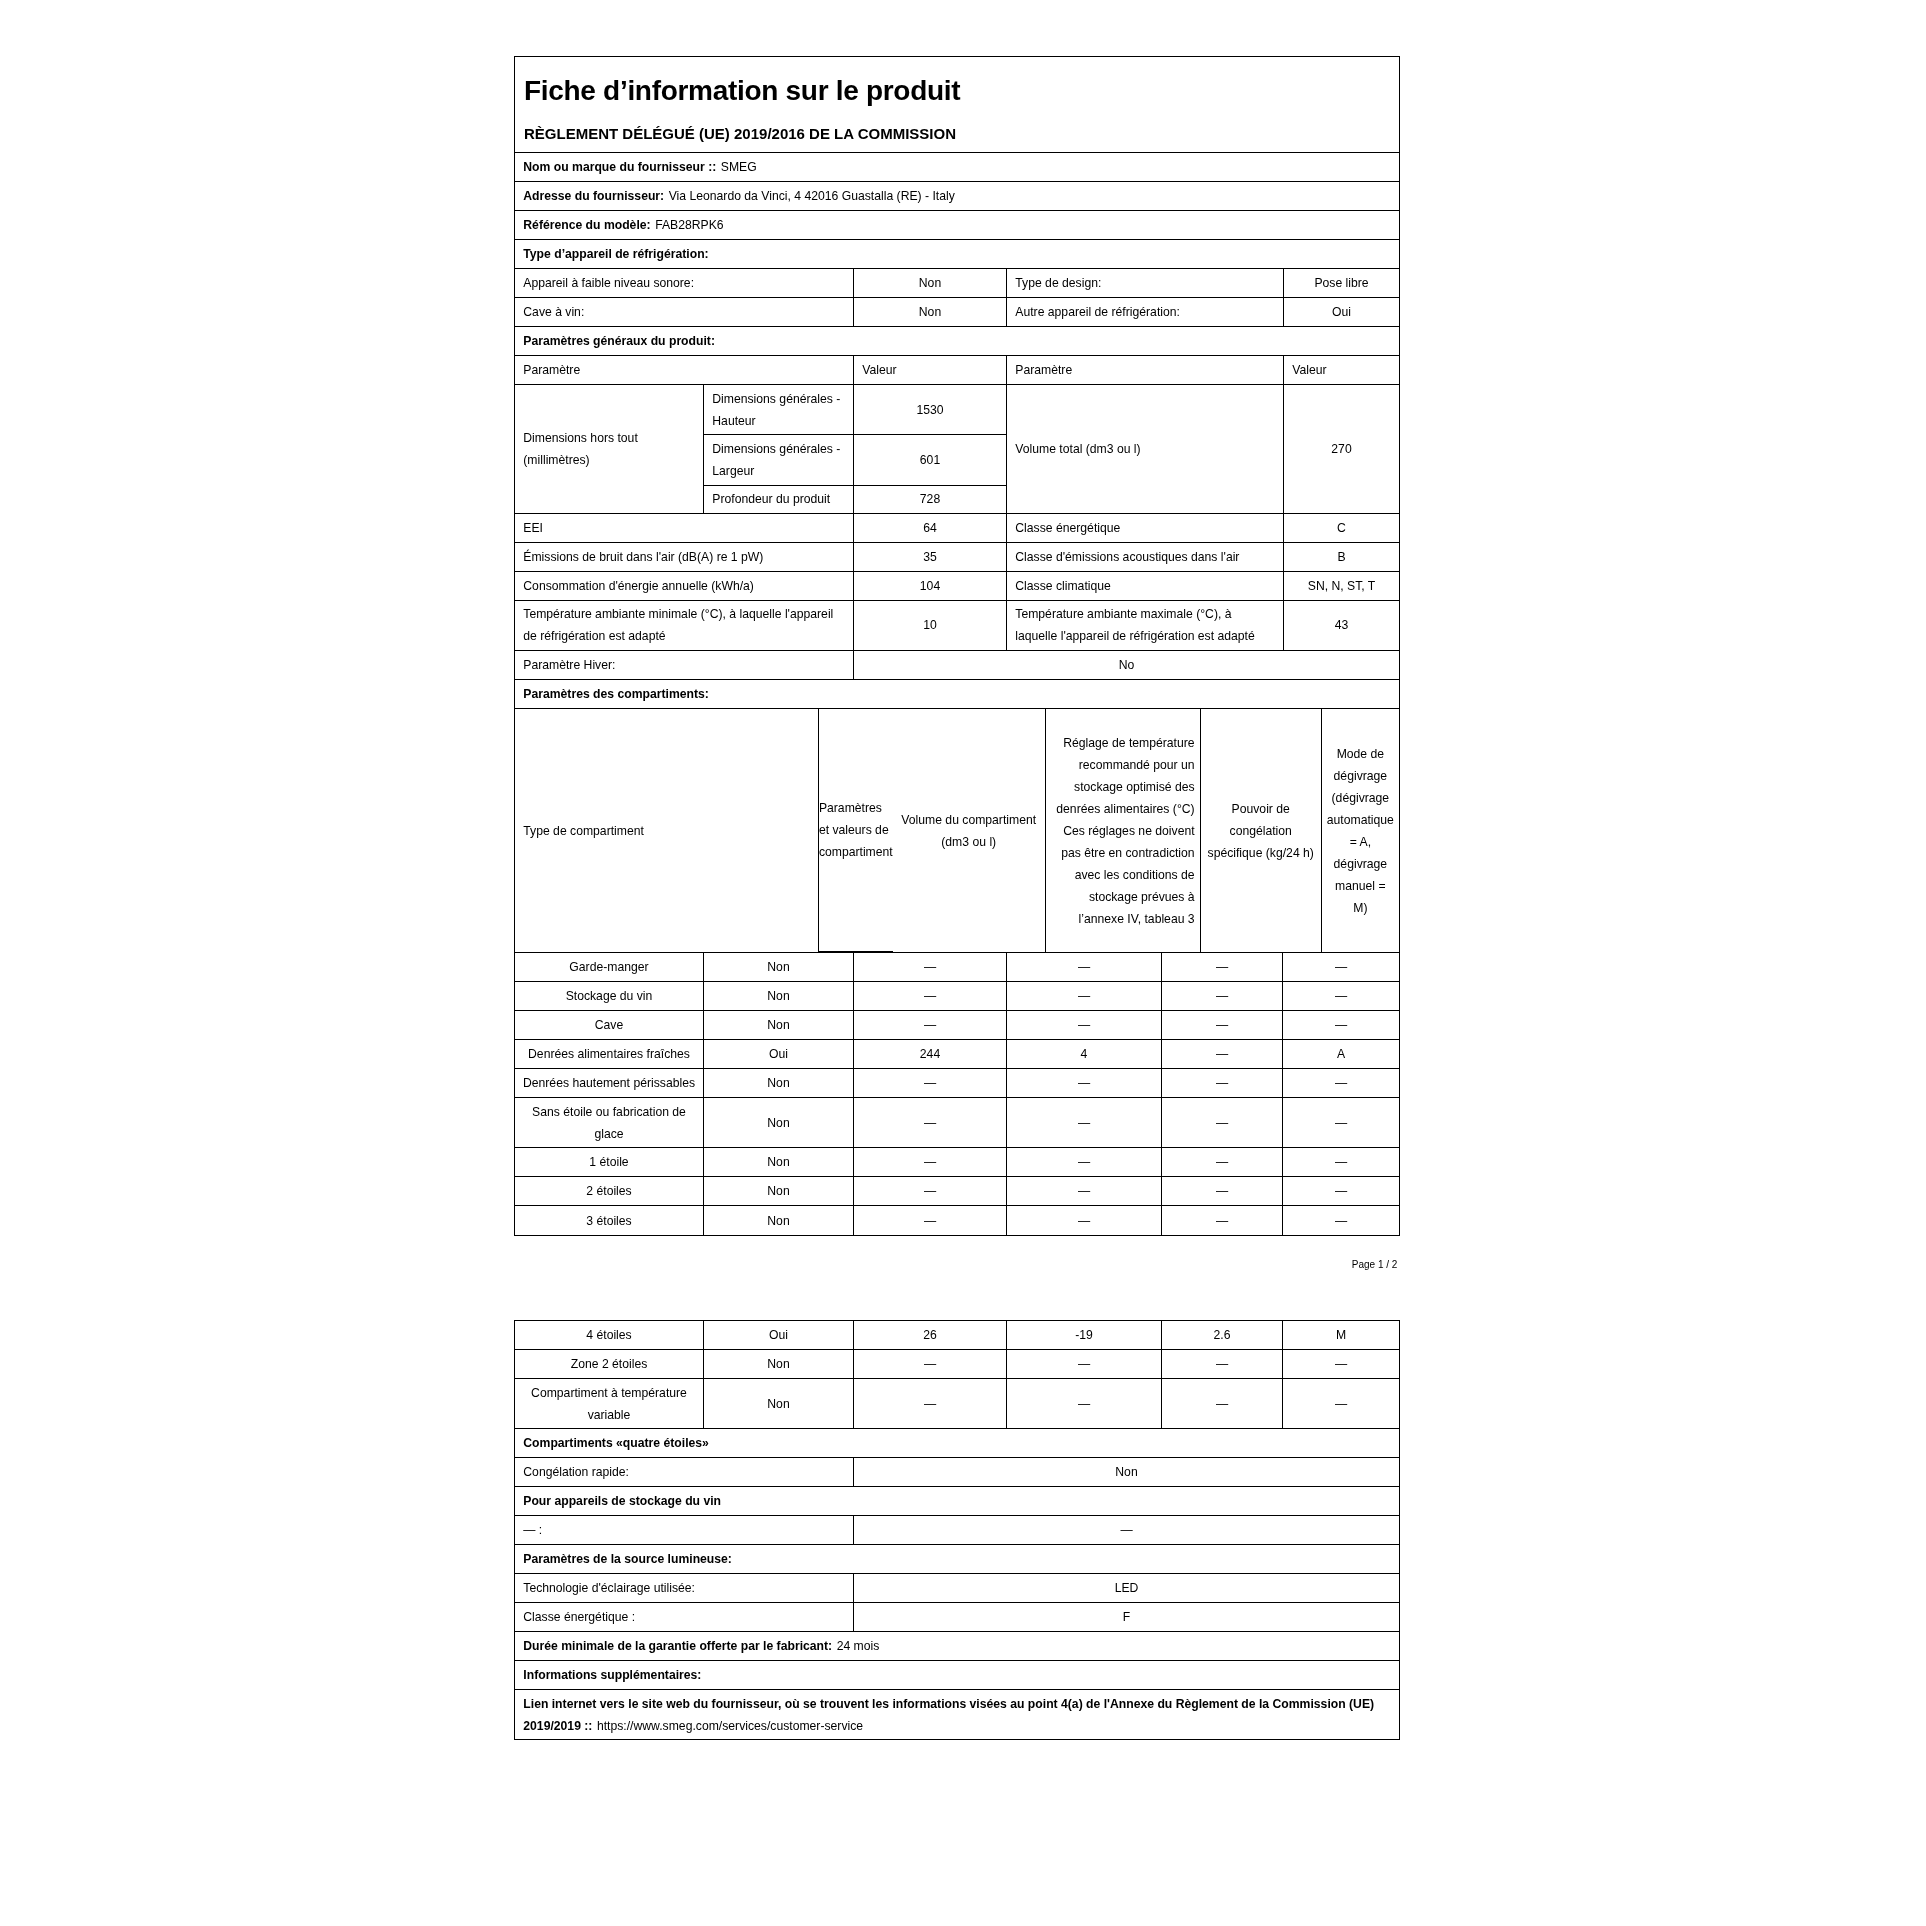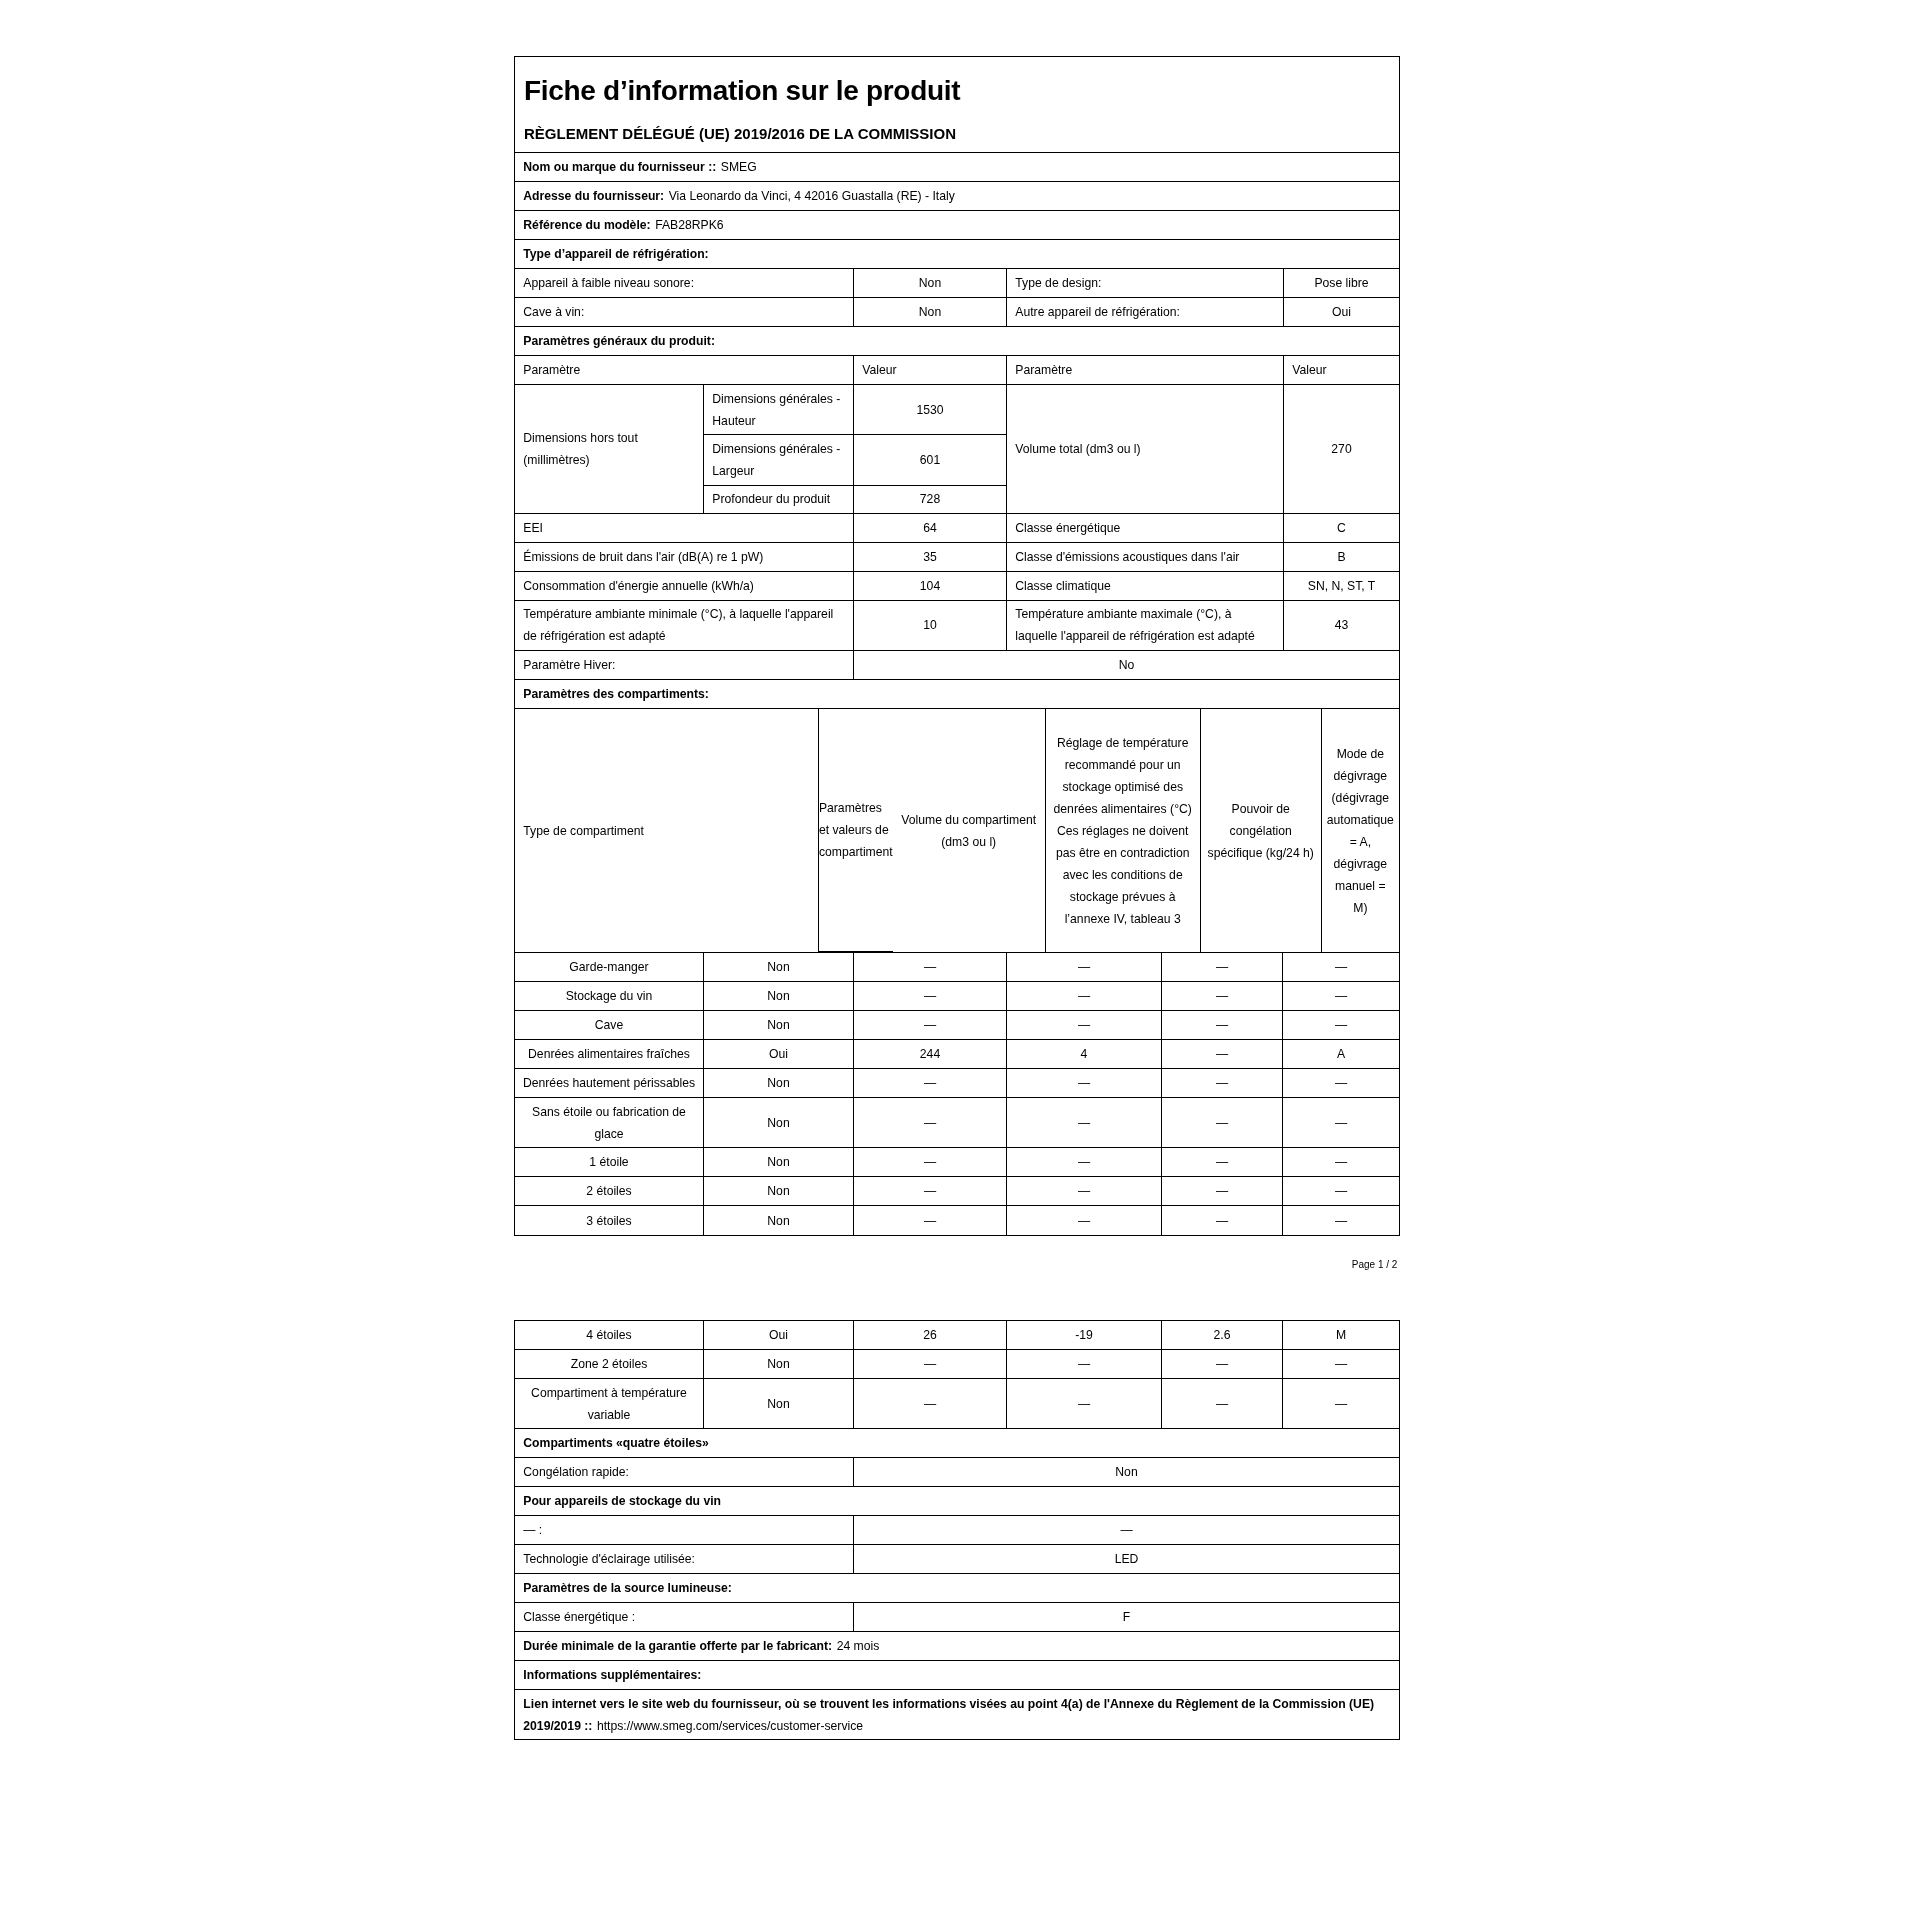--- a/index.html
+++ b/index.html
@@ -22,21 +22,21 @@
   }
   .row .c:last-child { border-right:none; }
   .full { width:100%; border-right:none; }
   .v { justify-content:center; text-align:center; padding:2.6px 5.1px; }
   .b { font-weight:bold; }
   .kv .b { margin-right:4.5px; }
   .kv { display:block; }
 
   
   .w1a{ width:189px; } .w1b{ width:150px; } .w2{ width:153px; }
-  .w3 { width:155px; } .w4 { width:121px; }
+  .w3 { width:155px;text-align:right; } .w4 { width:121px; }
   .w12{ width:339px; } .w34{ width:277px; }
   .rest{ flex:1; }
 
   
   .titleblock .c { display:block; padding:18px 9px 7.7px 9px; }
   .doc-title    { font-size:28px; line-height:1.15; letter-spacing:-0.3px; font-weight:bold; }
   .doc-subtitle { font-size:15px; margin-top:15.4px; font-weight:bold; }
 
   
   .dimmid { width:303px; display:flex; flex-direction:column; border-right:1.3px solid #000; }
@@ -312,26 +312,26 @@
       <div class="row">
         <div class="c full b">Pour appareils de stockage du vin</div>
       </div>
 
       <div class="row">
         <div class="c w12">— :</div>
         <div class="c rest v">—</div>
       </div>
 
       <div class="row">
+        <div class="c full b">Paramètres de la source lumineuse:</div>
+      </div>
+
+      <div class="row">
         <div class="c w12">Technologie d'éclairage utilisée:</div>
         <div class="c rest v">LED</div>
-      </div>
-
-      <div class="row">
-        <div class="c full b">Paramètres de la source lumineuse:</div>
       </div>
 
       <div class="row">
         <div class="c w12">Classe énergétique :</div>
         <div class="c rest v">F</div>
       </div>
 
       <div class="row">
         <div class="c full kv">
           <span class="b">Durée minimale de la garantie offerte par le fabricant:</span><span>24 mois</span>

